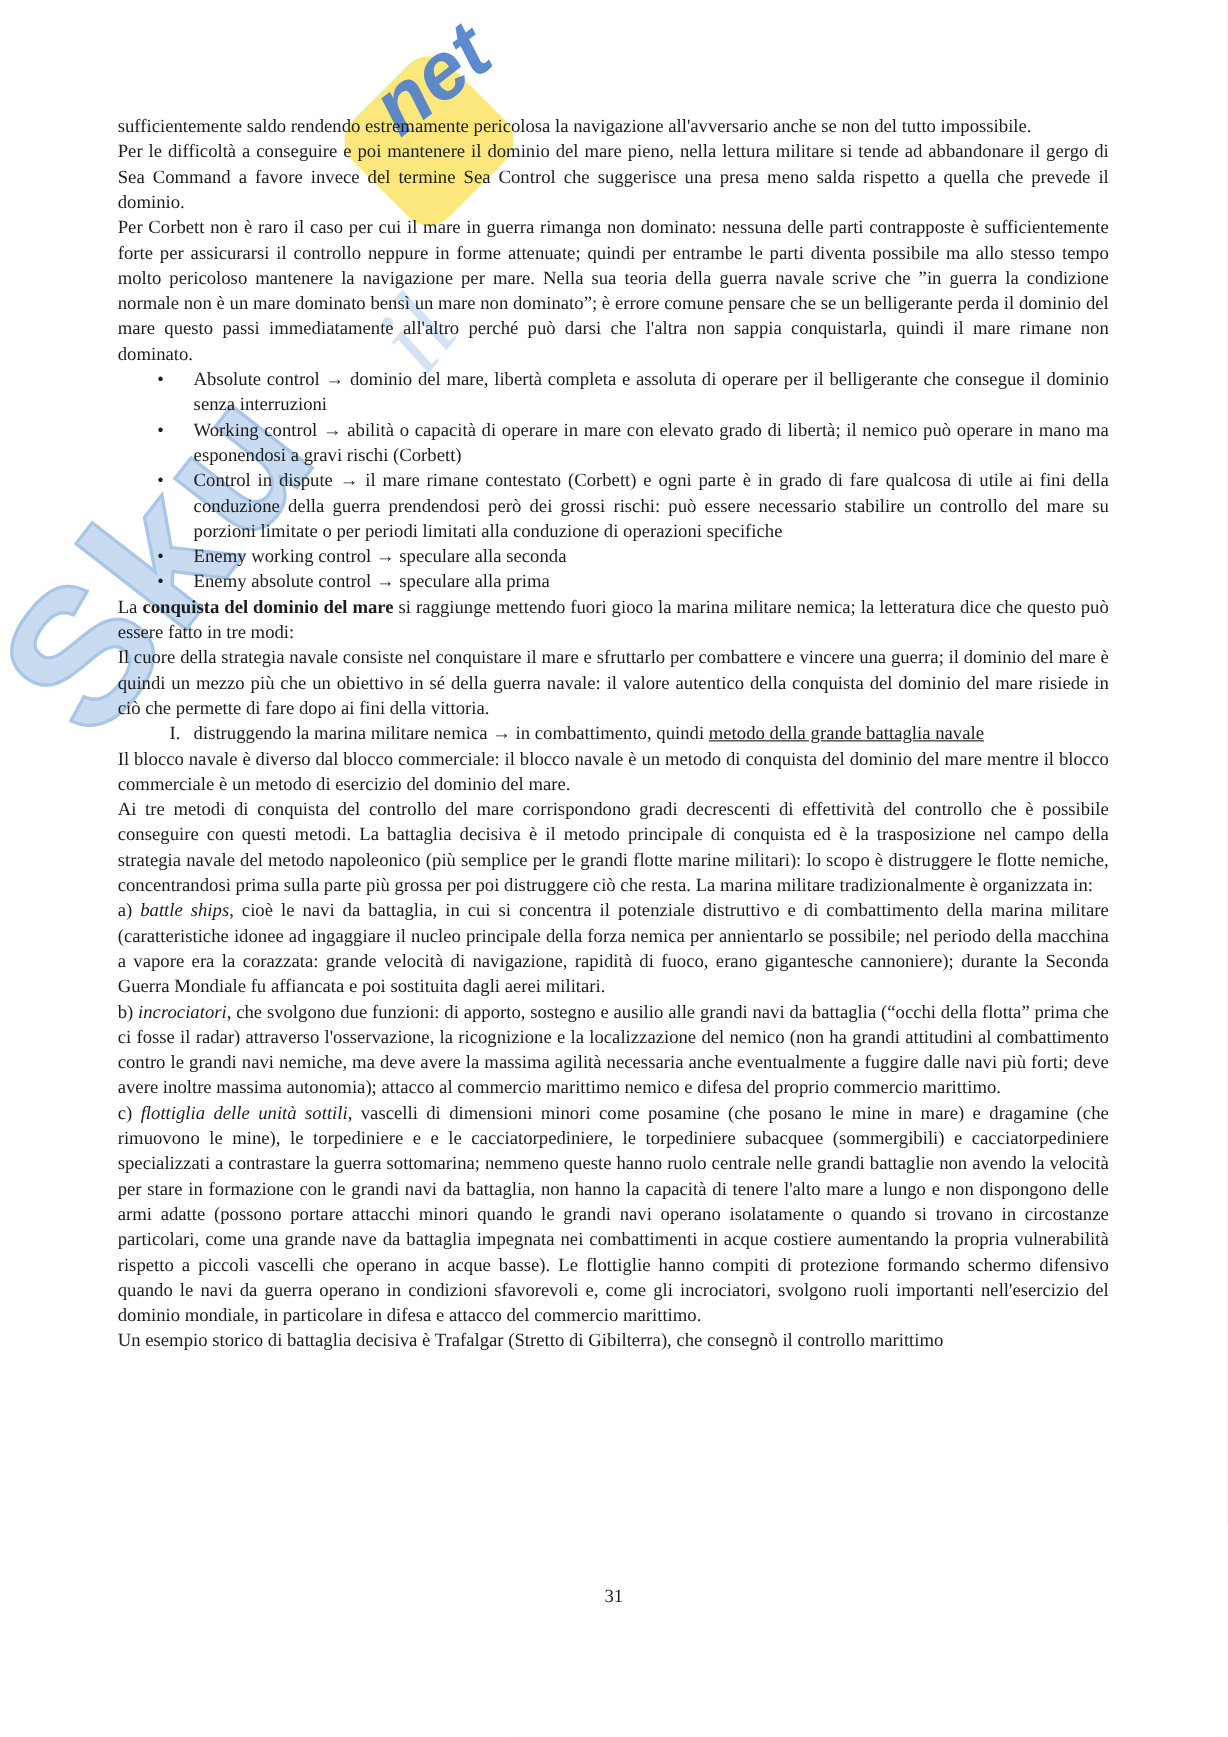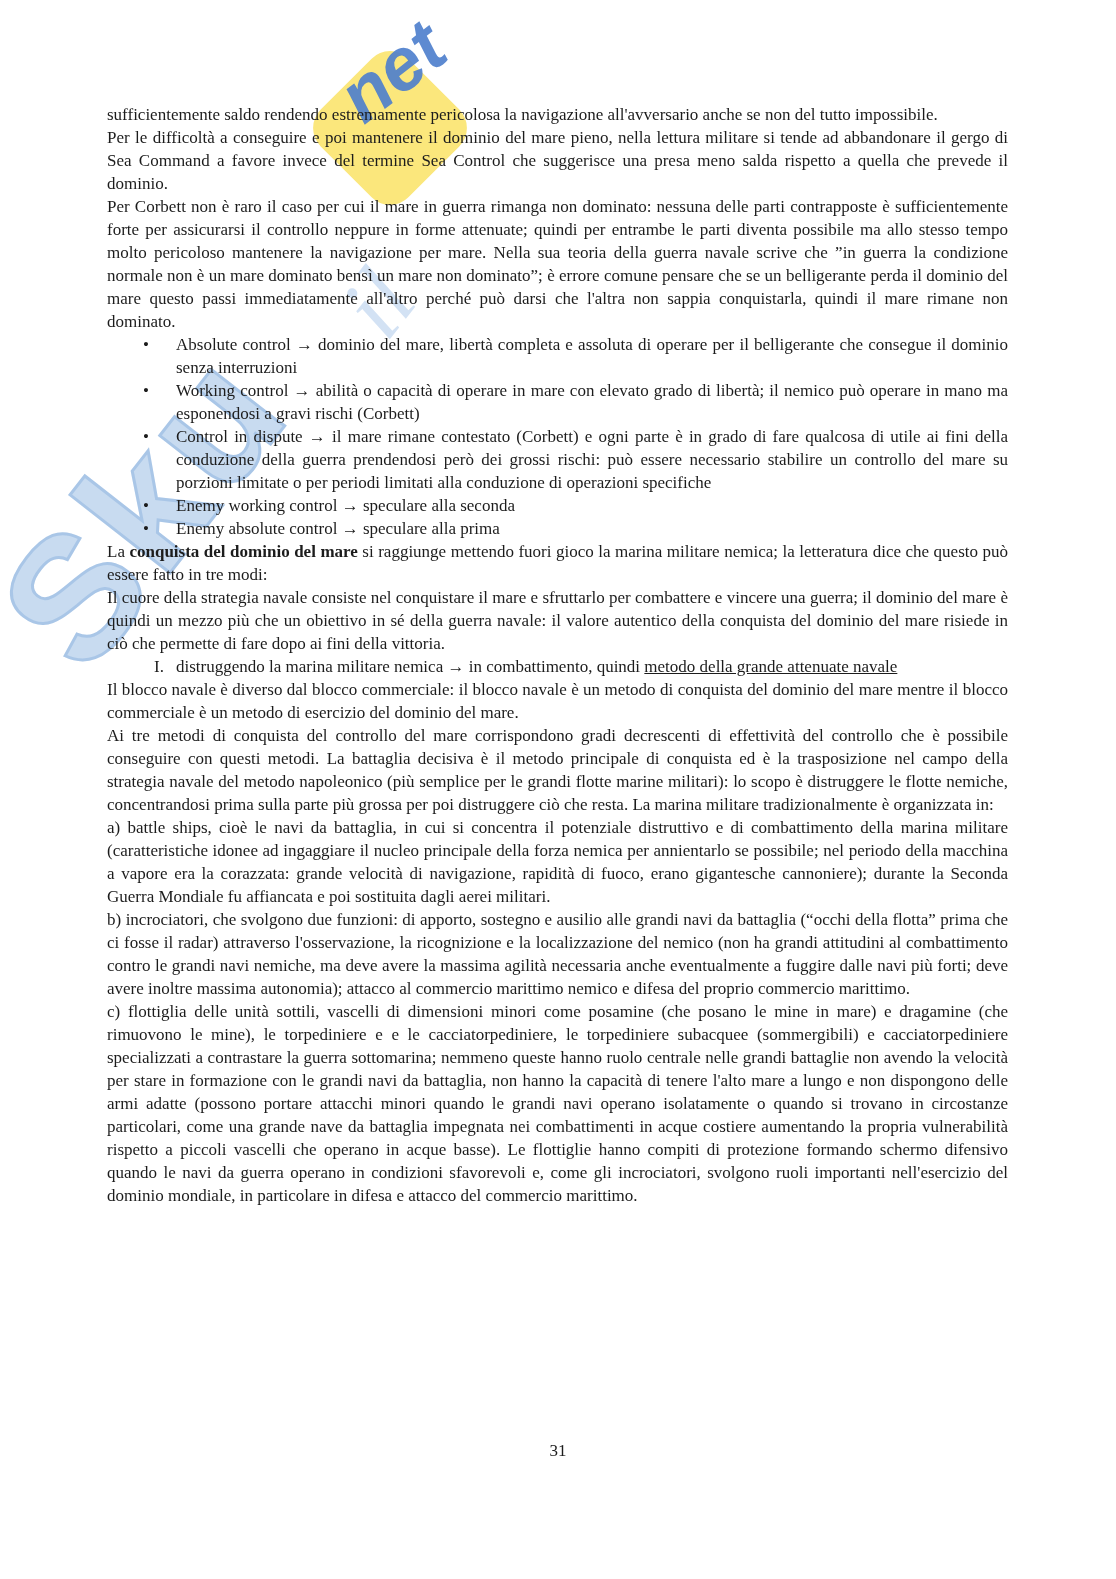--- a/index.html
+++ b/index.html
@@ -49,21 +49,21 @@
     font-size:17px; line-height:23px;
     color:#1c1c1c;
     text-align:justify;
   }
   .doc p.para { margin:0; }
   .doc ul.bullets, .doc ol.roman { margin:0; padding:0; list-style:none; }
   .doc li { position:relative; padding-left:69px; }
   .doc ul.bullets .marker { position:absolute; left:36px; top:0; }
   .doc ol.roman .marker { position:absolute; left:0; top:0; width:57px; text-align:right; }
   .b { font-weight:bold; }
-  .i { }
+  .i { font-style:italic; }
   .u { text-decoration:underline; }
 
   .pagenum {
     position:absolute; top:1441px; left:0; width:1116px;
     text-align:center; z-index:1;
     font-size:17px; color:#1c1c1c;
   }
 </style>
 </head>
 <body>
@@ -84,24 +84,25 @@
       <ul class="bullets">
         <li><span class="marker">•</span><span><span>Absolute control → dominio del mare, libertà completa e assoluta di operare per il belligerante che consegue il dominio senza interruzioni</span></span></li>
         <li><span class="marker">•</span><span><span>Working control → abilità o capacità di operare in mare con elevato grado di libertà; il nemico può operare in mano ma esponendosi a gravi rischi (Corbett)</span></span></li>
         <li><span class="marker">•</span><span><span>Control in dispute → il mare rimane contestato (Corbett) e ogni parte è in grado di fare qualcosa di utile ai fini della conduzione della guerra prendendosi però dei grossi rischi: può essere necessario stabilire un controllo del mare su porzioni limitate o per periodi limitati alla conduzione di operazioni specifiche</span></span></li>
         <li><span class="marker">•</span><span><span>Enemy working control → speculare alla seconda</span></span></li>
         <li><span class="marker">•</span><span><span>Enemy absolute control → speculare alla prima</span></span></li>
       </ul>
       <p class="para"><span>La </span><span class="b">conquista del dominio del mare</span><span> si raggiunge mettendo fuori gioco la marina militare nemica; la letteratura dice che questo può essere fatto in tre modi:</span></p>
       <p class="para"><span>Il cuore della strategia navale consiste nel conquistare il mare e sfruttarlo per combattere e vincere una guerra; il dominio del mare è quindi un mezzo più che un obiettivo in sé della guerra navale: il valore autentico della conquista del dominio del mare risiede in ciò che permette di fare dopo ai fini della vittoria.</span></p>
       <ol class="roman">
-        <li><span class="marker">I.</span><span><span>distruggendo la marina militare nemica → in combattimento, quindi </span><span class="u">metodo della grande attenuate navale</span></span></li>
+        <li><span class="marker">I.</span><span><span>distruggendo la marina militare nemica → in combattimento, quindi </span><span class="u">metodo della grande battaglia navale</span></span></li>
       </ol>
       <p class="para"><span>Il blocco navale è diverso dal blocco commerciale: il blocco navale è un metodo di conquista del dominio del mare mentre il blocco commerciale è un metodo di esercizio del dominio del mare.</span></p>
       <p class="para"><span>Ai tre metodi di conquista del controllo del mare corrispondono gradi decrescenti di effettività del controllo che è possibile conseguire con questi metodi. La battaglia decisiva è il metodo principale di conquista ed è la trasposizione nel campo della strategia navale del metodo napoleonico (più semplice per le grandi flotte marine militari): lo scopo è distruggere le flotte nemiche, concentrandosi prima sulla parte più grossa per poi distruggere ciò che resta. La marina militare tradizionalmente è organizzata in:</span></p>
       <p class="para"><span>a) </span><span class="i">battle ships</span><span>, cioè le navi da battaglia, in cui si concentra il potenziale distruttivo e di combattimento della marina militare (caratteristiche idonee ad ingaggiare il nucleo principale della forza nemica per annientarlo se possibile; nel periodo della macchina a vapore era la corazzata: grande velocità di navigazione, rapidità di fuoco, erano gigantesche cannoniere); durante la Seconda Guerra Mondiale fu affiancata e poi sostituita dagli aerei militari.</span></p>
       <p class="para"><span>b) </span><span class="i">incrociatori</span><span>, che svolgono due funzioni: di apporto, sostegno e ausilio alle grandi navi da battaglia (“occhi della flotta” prima che ci fosse il radar) attraverso l'osservazione, la ricognizione e la localizzazione del nemico (non ha grandi attitudini al combattimento contro le grandi navi nemiche, ma deve avere la massima agilità necessaria anche eventualmente a fuggire dalle navi più forti; deve avere inoltre massima autonomia); attacco al commercio marittimo nemico e difesa del proprio commercio marittimo.</span></p>
       <p class="para"><span>c) </span><span class="i">flottiglia delle unità sottili</span><span>, vascelli di dimensioni minori come posamine (che posano le mine in mare) e dragamine (che rimuovono le mine), le torpediniere e e le cacciatorpediniere, le torpediniere subacquee (sommergibili) e cacciatorpediniere specializzati a contrastare la guerra sottomarina; nemmeno queste hanno ruolo centrale nelle grandi battaglie non avendo la velocità per stare in formazione con le grandi navi da battaglia, non hanno la capacità di tenere l'alto mare a lungo e non dispongono delle armi adatte (possono portare attacchi minori quando le grandi navi operano isolatamente o quando si trovano in circostanze particolari, come una grande nave da battaglia impegnata nei combattimenti in acque costiere aumentando la propria vulnerabilità rispetto a piccoli vascelli che operano in acque basse). Le flottiglie hanno compiti di protezione formando schermo difensivo quando le navi da guerra operano in condizioni sfavorevoli e, come gli incrociatori, svolgono ruoli importanti nell'esercizio del dominio mondiale, in particolare in difesa e attacco del commercio marittimo.</span></p>
+      <p class="para"><span>Un esempio storico di battaglia decisiva è Trafalgar (Stretto di Gibilterra), che consegnò il controllo marittimo</span></p>
     </div>
 
   <div class="pagenum" style="color: rgb(28, 28, 28);">31</div>
 
 </div>
 
 </body></html>

